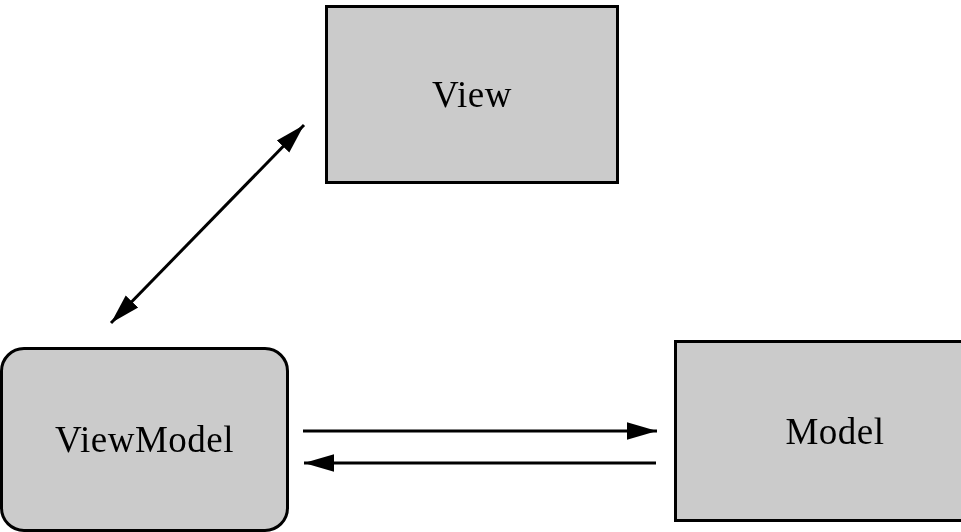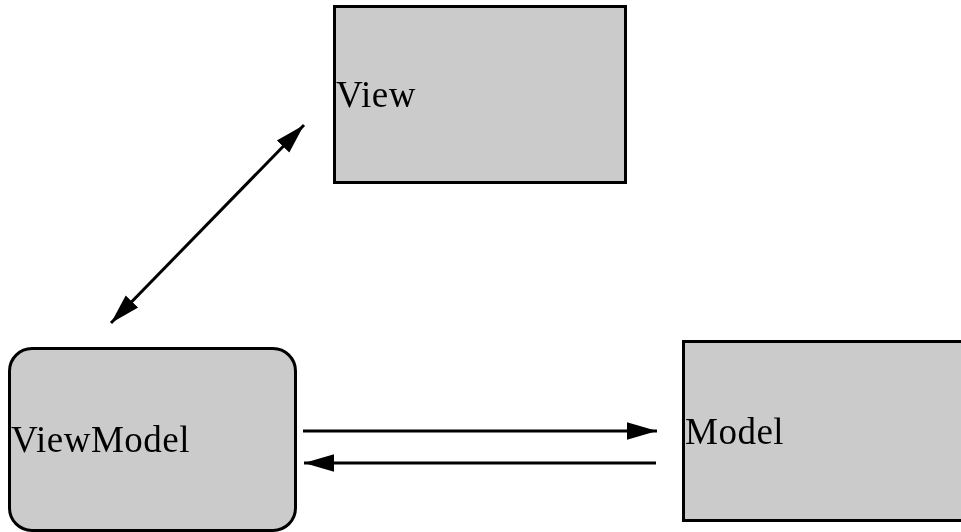--- a/index.html
+++ b/index.html
@@ -22,21 +22,21 @@
     width: 961px;
     height: 532px;
   }
   .node {
     position: absolute;
     box-sizing: border-box;
     background: #cbcbcb;
     border: 3px solid #000000;
     display: flex;
     align-items: center;
-    margin-left: 8px;
+    justify-content: center;
   }
   .node-label {
     font-size: 37px;
     color: #000000;
     line-height: 1;
     letter-spacing: 0.5px;
   }
   .node-view      { left: 325px; top: 5px;   width: 294px; height: 179px; }
   .node-viewmodel { left: 0px;   top: 347px; width: 289px; height: 185px; border-radius: 24px; }
   .node-model     { left: 674px; top: 340px; width: 322px; height: 182px; }

